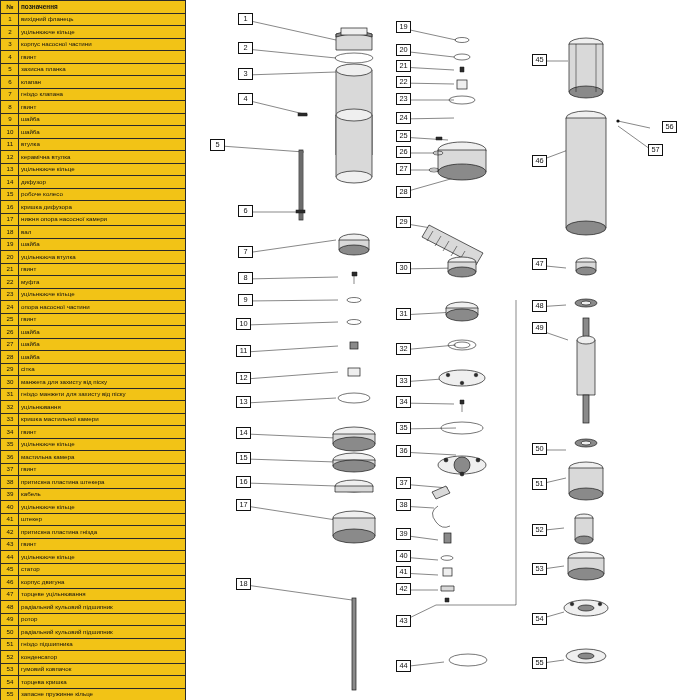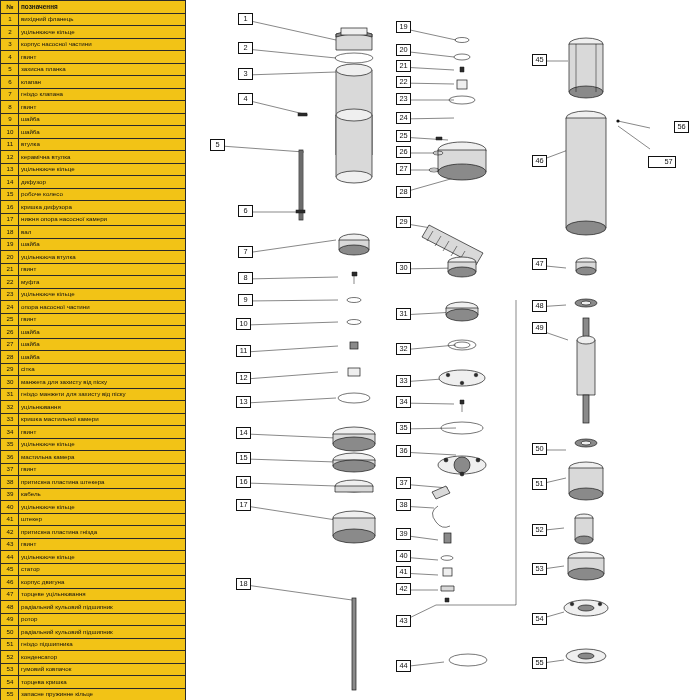--- a/index.html
+++ b/index.html
@@ -544,16 +544,16 @@
       <div class="cnum" style="left: 346px; top: 155px;">46</div>
       <div class="cnum" style="left: 346px; top: 258px;">47</div>
       <div class="cnum" style="left: 346px; top: 300px;">48</div>
       <div class="cnum" style="left: 346px; top: 322px;">49</div>
       <div class="cnum" style="left: 346px; top: 443px;">50</div>
       <div class="cnum" style="left: 346px; top: 478px;">51</div>
       <div class="cnum" style="left: 346px; top: 524px;">52</div>
       <div class="cnum" style="left: 346px; top: 563px;">53</div>
       <div class="cnum" style="left: 346px; top: 613px;">54</div>
       <div class="cnum" style="left: 346px; top: 657px;">55</div>
-      <div class="cnum" style="left: 488px; top: 121px;">56</div>
-      <div class="cnum" style="left: 462px; top: 156px; padding-left: 13px;">57</div>
+      <div class="cnum" style="left: 476px; top: 121px;">56</div>
+      <div class="cnum" style="left: 462px; top: 144px;">57</div>
     </div>
 </div>
 
 </body></html>

